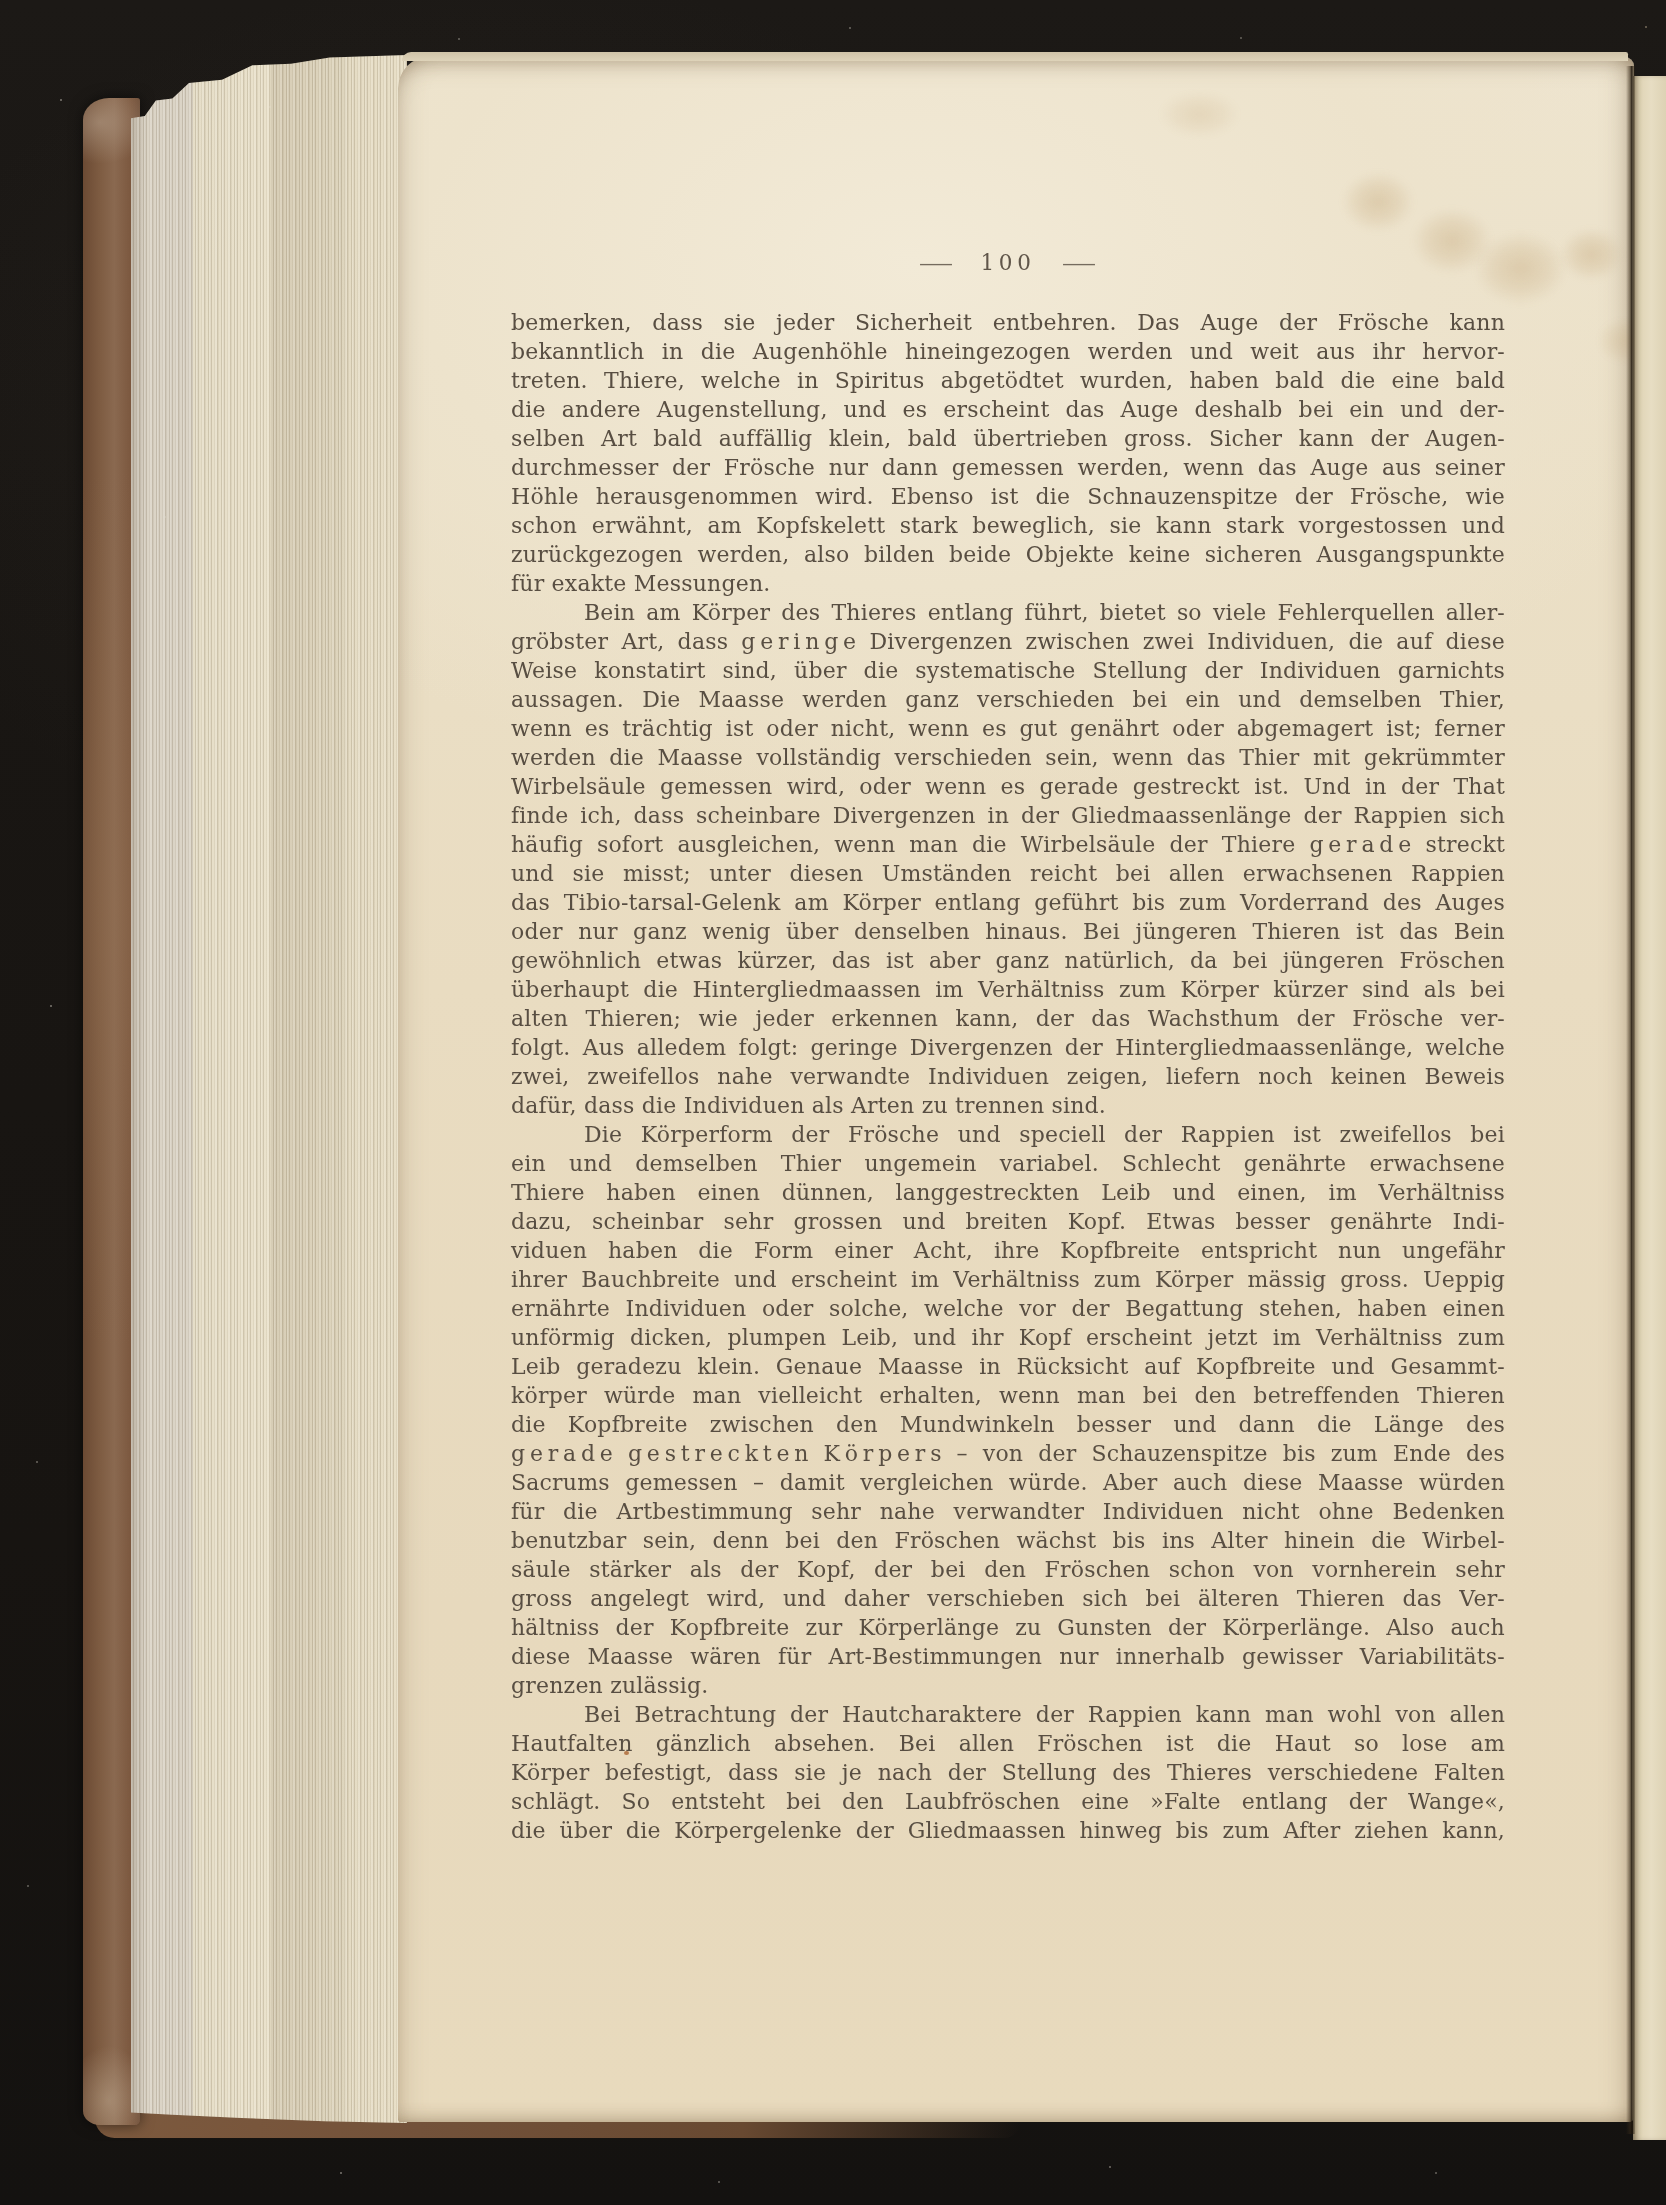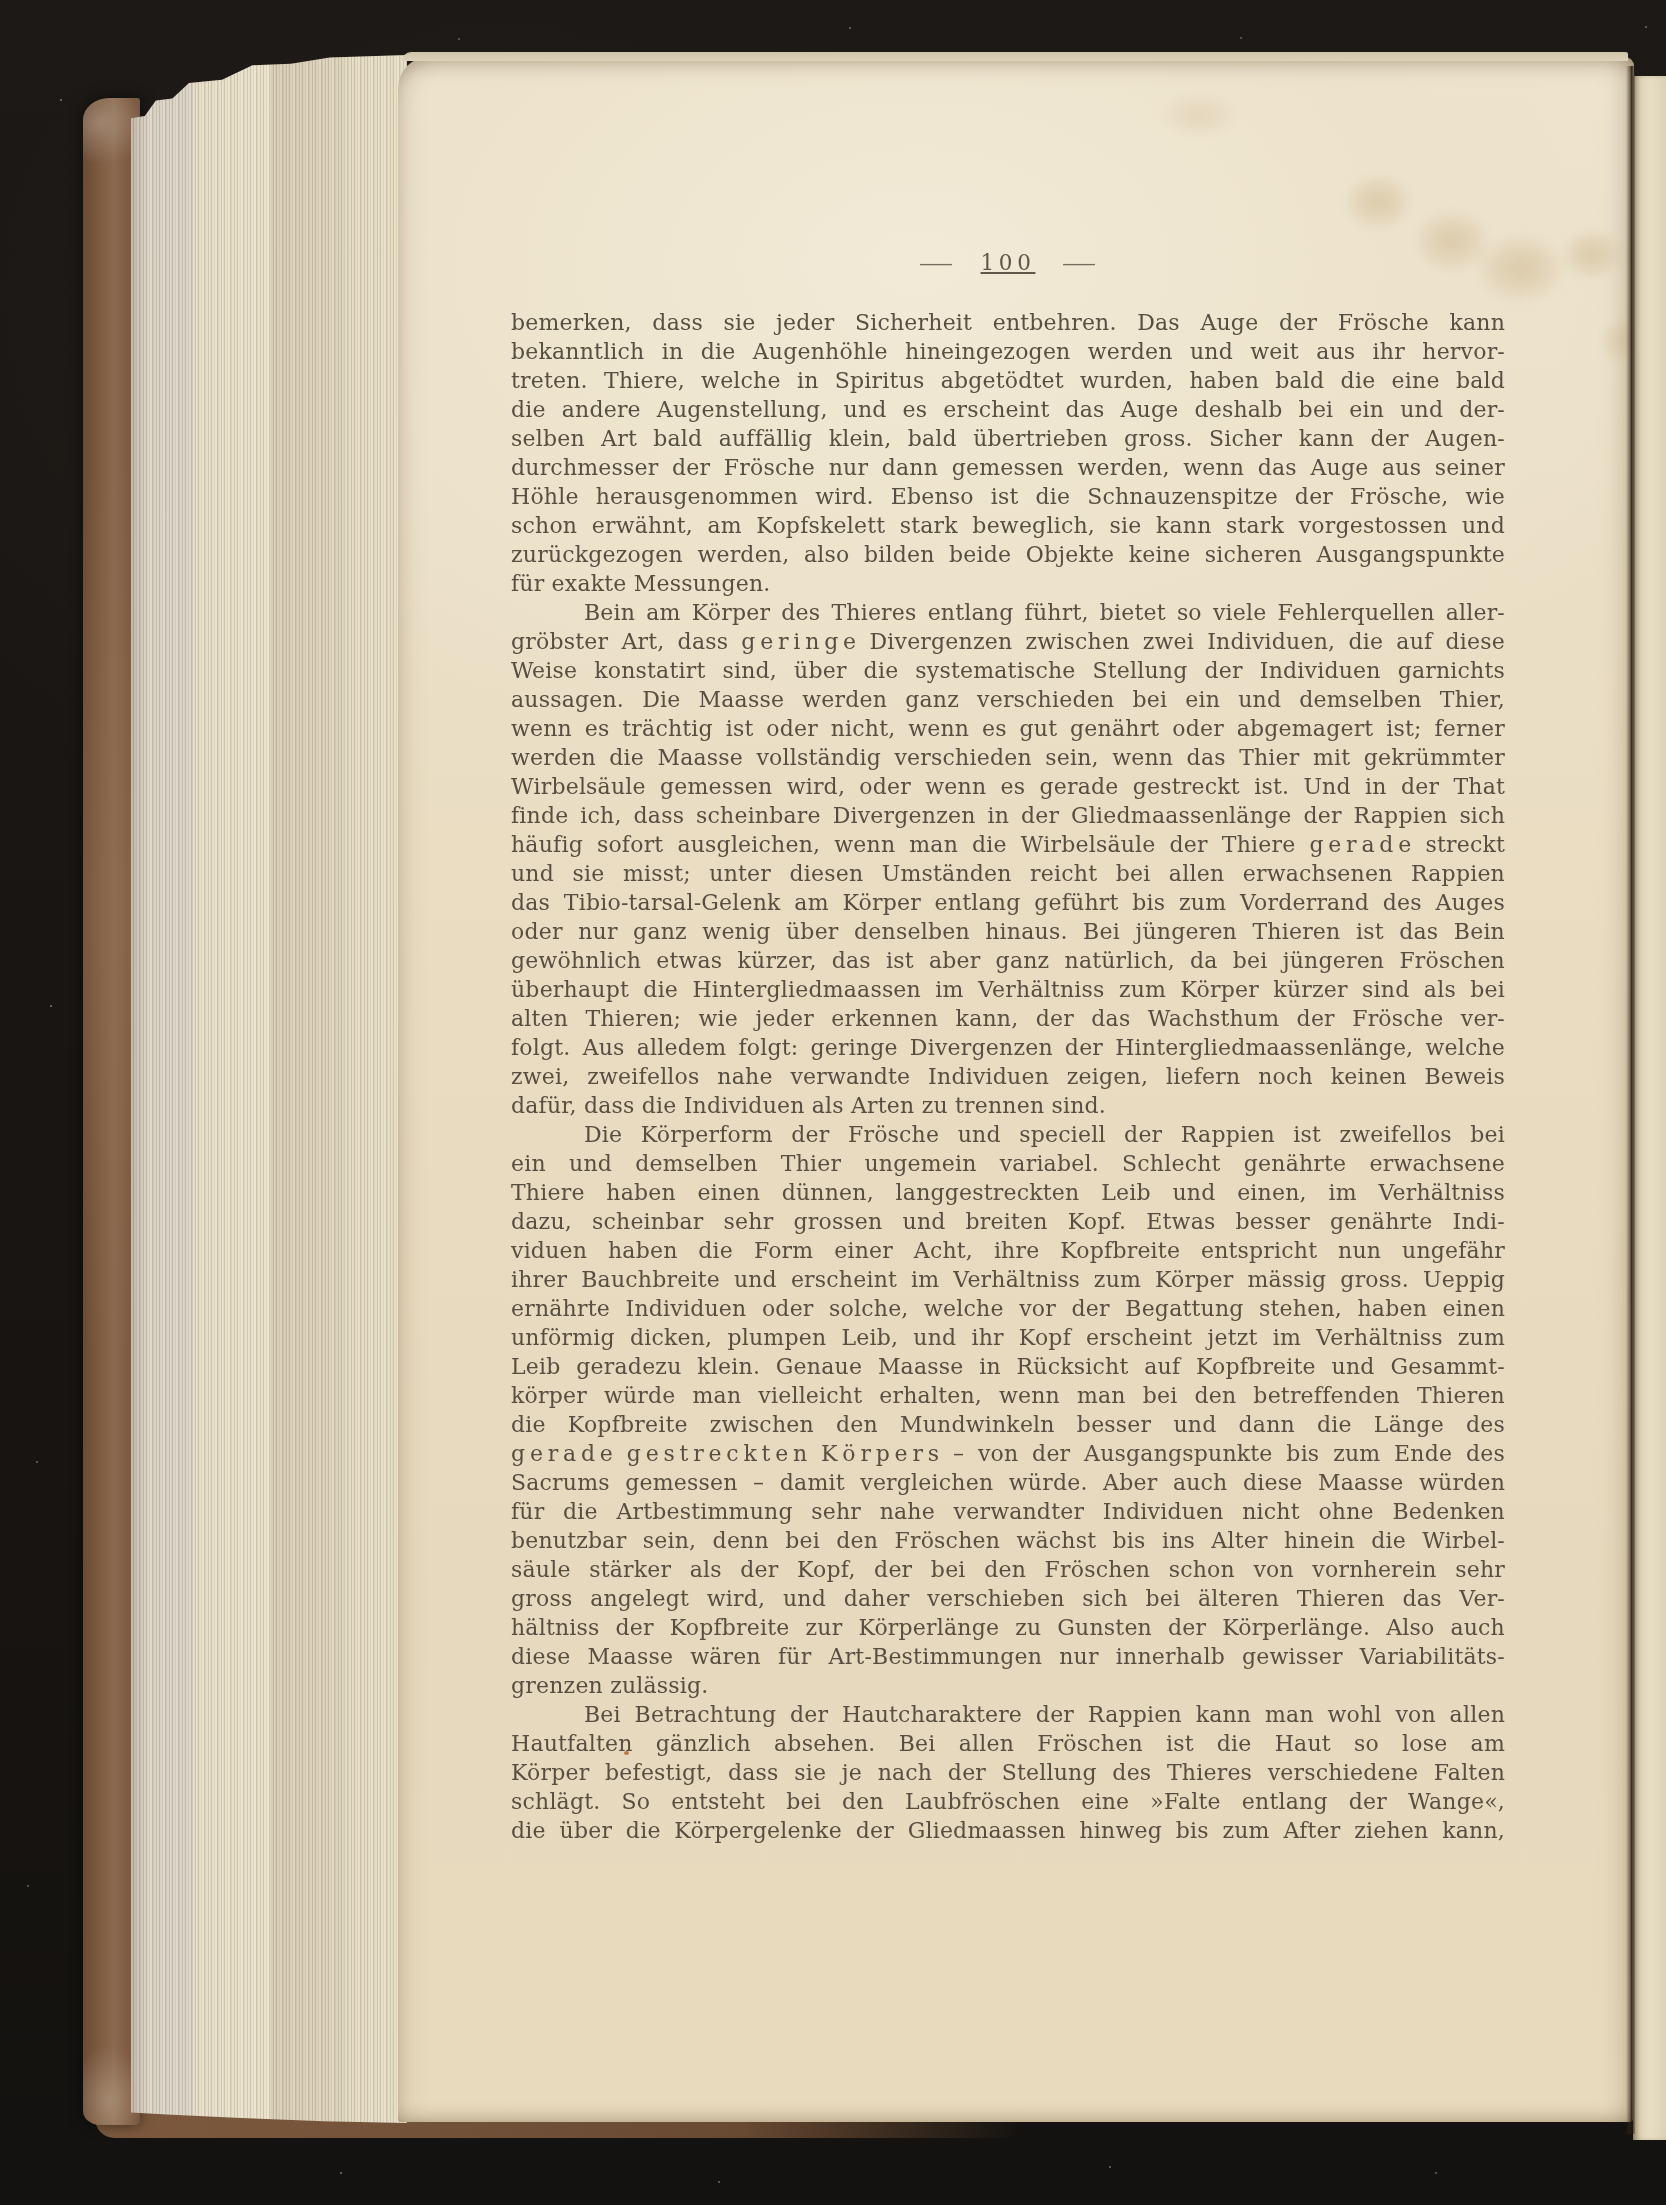--- a/index.html
+++ b/index.html
@@ -129,21 +129,21 @@
     height: 29px;
     display: flex; align-items: center; justify-content: center;
     gap: 34px;
     color: #60564a;
     font-size: 20px;
   }
   .page-head .dash {
     display: inline-block; transform: scaleX(1.75); opacity: 0.85;
   }
   .page-head .num {
-    letter-spacing: 4.6px; font-size: 21.5px; text-decoration: underline;
+    letter-spacing: 4.6px; font-size: 21.5px;
   }
   .paragraphs { margin-top: 31px; }
   .line {
     height: 29px; line-height: 29px;
     text-align: justify; text-align-last: justify;
     white-space: nowrap;
   }
   .line.endline { text-align-last: left; }
   .para.indent .line:first-child { text-indent: 73px; }
 </style>
@@ -209,21 +209,21 @@
           <div class="line">ein und demselben Thier ungemein variabel.  Schlecht genährte erwachsene</div>
           <div class="line">Thiere haben einen dünnen, langgestreckten Leib und einen, im Verhältniss</div>
           <div class="line">dazu, scheinbar sehr grossen und breiten Kopf.  Etwas besser genährte Indi-</div>
           <div class="line">viduen haben die Form einer Acht, ihre Kopfbreite entspricht nun ungefähr</div>
           <div class="line">ihrer Bauchbreite und erscheint im Verhältniss zum Körper mässig gross.  Ueppig</div>
           <div class="line">ernährte Individuen oder solche, welche vor der Begattung stehen, haben einen</div>
           <div class="line">unförmig dicken, plumpen Leib, und ihr Kopf erscheint jetzt im Verhältniss zum</div>
           <div class="line">Leib geradezu klein.  Genaue Maasse in Rücksicht auf Kopfbreite und Gesammt-</div>
           <div class="line">körper würde man vielleicht erhalten, wenn man bei den betreffenden Thieren</div>
           <div class="line">die Kopfbreite zwischen den Mundwinkeln besser und dann die Länge des</div>
-          <div class="line">g e r a d e g e s t r e c k t e n K ö r p e r s – von der Ausgangspunkte bis zum Ende des</div>
+          <div class="line">g e r a d e g e s t r e c k t e n K ö r p e r s – von der Schauzenspitze bis zum Ende des</div>
           <div class="line">Sacrums gemessen – damit vergleichen würde.  Aber auch diese Maasse würden</div>
           <div class="line">für die Artbestimmung sehr nahe verwandter Individuen nicht ohne Bedenken</div>
           <div class="line">benutzbar sein, denn bei den Fröschen wächst bis ins Alter hinein die Wirbel-</div>
           <div class="line">säule stärker als der Kopf, der bei den Fröschen schon von vornherein sehr</div>
           <div class="line">gross angelegt wird, und daher verschieben sich bei älteren Thieren das Ver-</div>
           <div class="line">hältniss der Kopfbreite zur Körperlänge zu Gunsten der Körperlänge.  Also auch</div>
           <div class="line">diese Maasse wären für Art-Bestimmungen nur innerhalb gewisser Variabilitäts-</div>
           <div class="line endline">grenzen zulässig.</div>
         </div>
         <div class="para indent">

